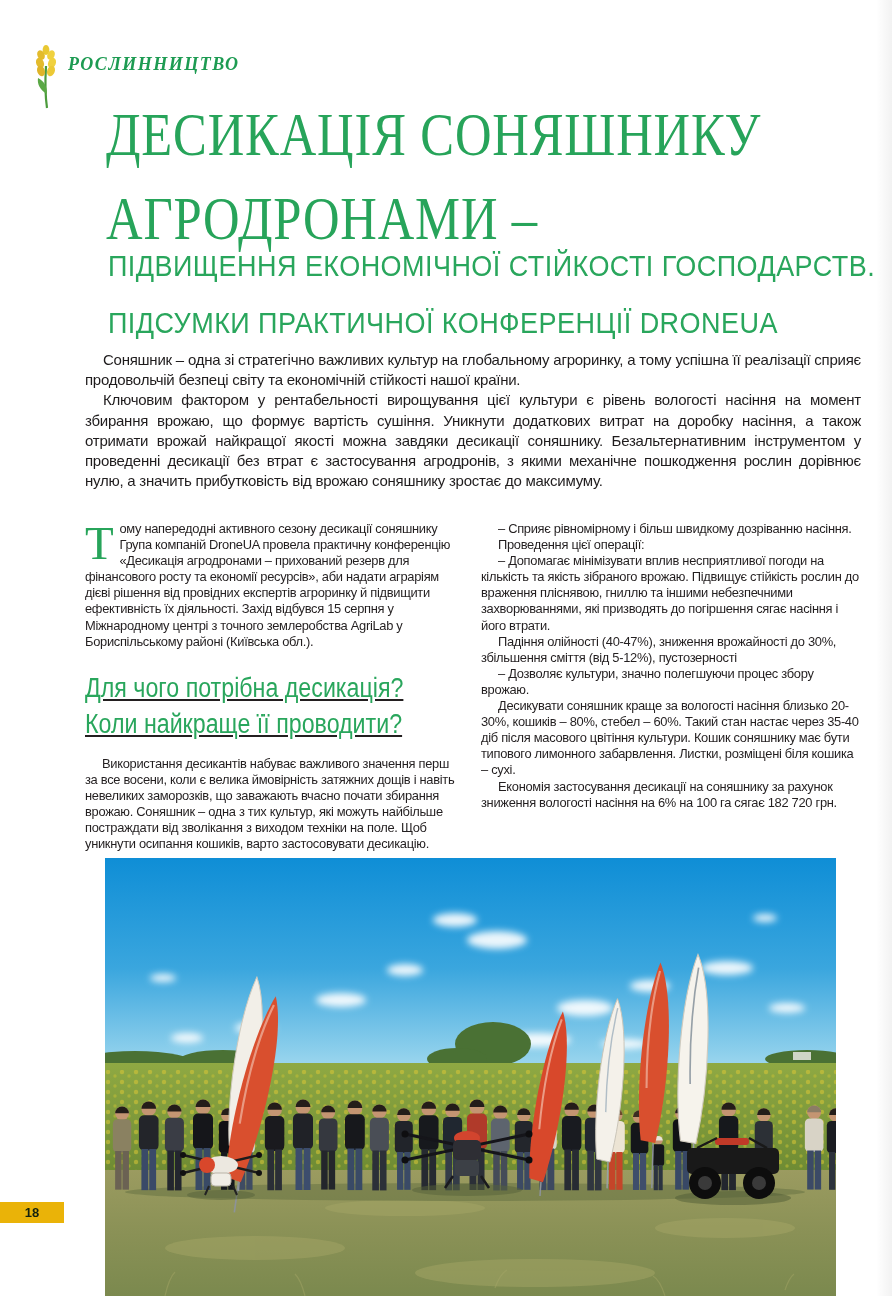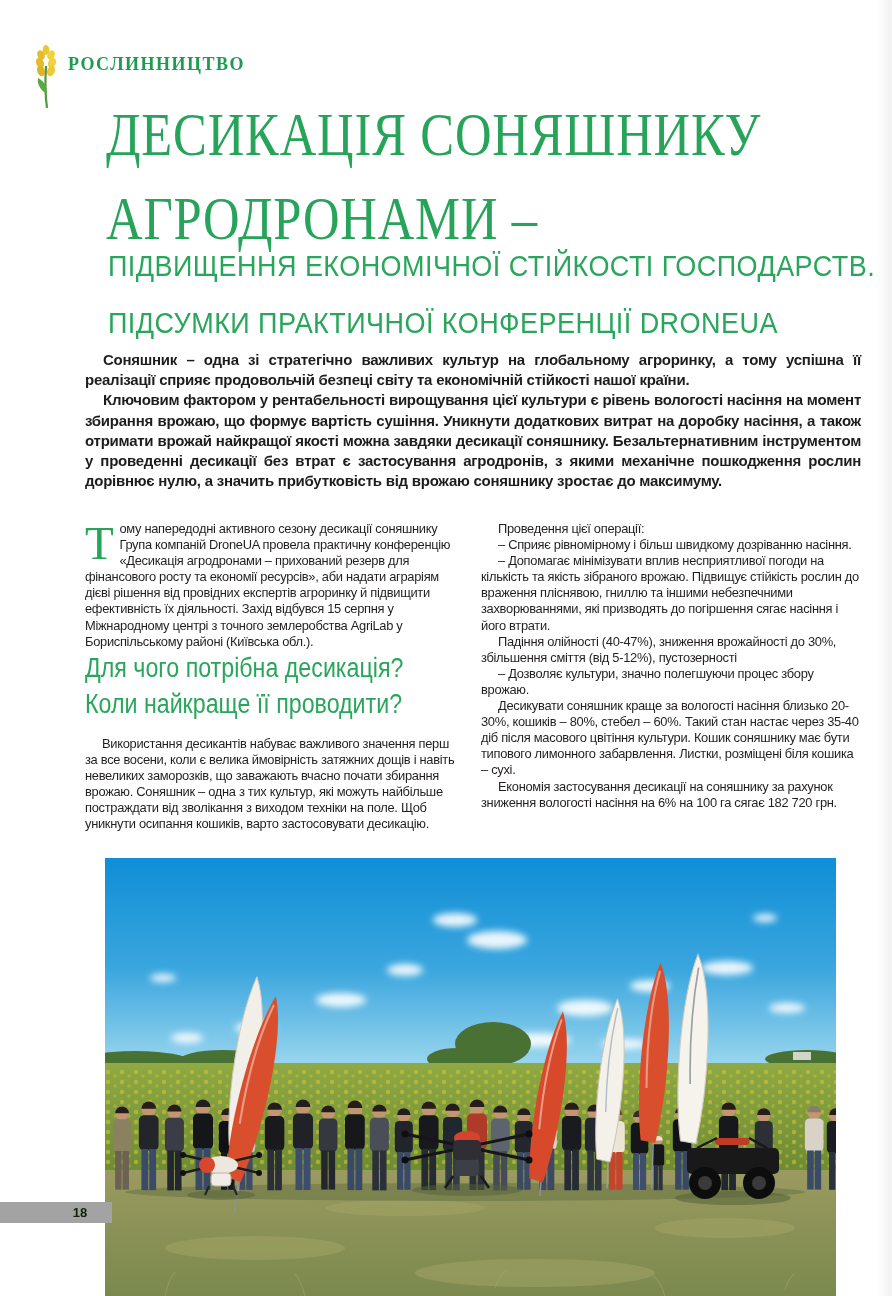--- a/index.html
+++ b/index.html
@@ -10,68 +10,68 @@
   .page-edge{
     position:absolute;top:0;right:0;width:16px;height:100%;
     background:linear-gradient(to right,rgba(0,0,0,0),rgba(0,0,0,0.05));
     pointer-events:none;
   }
   
   .section-header{position:absolute;left:30px;top:44px;display:flex;align-items:flex-start;}
   .wheat{width:34px;height:66px;}
   .section-label{
     margin:10px 0 0 4px;font-family:"Liberation Serif",serif;font-weight:bold;
-    font-size:18px;letter-spacing:1.5px;color:#1d9b52;
+    font-size:18px;letter-spacing:1.5px;color:#1d9b52;font-style:italic;
   }
   
   .title-line{
     position:absolute;left:106px;white-space:nowrap;
     font-family:"Liberation Serif",serif;font-weight:normal;
     font-size:61px;letter-spacing:1px;color:#27a45a;
     transform:scaleX(0.83);transform-origin:left top;
   }
   .title-l1{top:100px;}
   .title-l2{top:184px;}
   .subtitle-line{
     position:absolute;left:108px;white-space:nowrap;
     font-size:30px;font-weight:normal;letter-spacing:0.5px;color:#29a65c;
     transform:scaleX(0.9);transform-origin:left top;
   }
   .subtitle-l1{top:249px;}
   .subtitle-l2{top:306px;}
   
   .intro{position:absolute;left:85px;top:350px;width:776px;}
   .intro p{
-    margin:0;font-size:15px;line-height:20.2px;font-weight:bold;
+    margin:0;font-size:15px;line-height:20.2px;font-weight:normal;
     text-align:justify;text-indent:18px;letter-spacing:-0.25px;color:#1f1c1d;
   }
   
   .columns{position:absolute;left:85px;top:521px;width:776px;display:flex;gap:17px;}
   .col{width:379px;}
   .col p{
     margin:0;font-size:12.9px;line-height:16.1px;letter-spacing:-0.3px;
     color:#231f20;text-indent:17px;text-align:left;
   }
   .col p.flush{text-indent:0;}
   .dropcap{
     float:left;font-family:"Liberation Serif",serif;color:#27a45a;
     font-size:47px;line-height:38px;padding:3px 6px 0 0;
   }
-  .q-heading{margin-top:0;}
+  .q-heading{margin-top:20px;text-decoration:underline;}
   .q-heading div{
     font-size:27px;line-height:36.5px;color:#29a65c;white-space:nowrap;
     transform:scaleX(0.86);transform-origin:left top;
   }
   .after-heading{margin-top:13px !important;}
   
   .photo{position:absolute;left:105px;top:858px;width:731px;height:438px;display:block;}
   
   .page-badge{
-    position:absolute;left:0;top:1202px;width:64px;height:21px;background:#a3a3a3;
-    display:flex;align-items:center;justify-content:center;padding-left:48px;
+    position:absolute;left:0;top:1202px;width:64px;height:21px;background:#eab308;
+    display:flex;align-items:center;justify-content:center;
   }
   .page-badge span{font-size:13px;font-weight:bold;color:#13220f;}
 </style>
 </head>
 <body>
 
 <div class="page">
 
   <div class="section-header">
     <svg class="wheat" viewBox="0 0 34 66">
@@ -101,22 +101,22 @@
   <div class="columns">
     <div class="col">
       <p class="flush"><span class="dropcap">Т</span><span>ому напередодні активного сезону десикації соняшнику Група компаній DroneUA провела практичну конференцію «Десикація агродронами – прихований резерв для фінансового росту та економії ресурсів», аби надати аграріям дієві рішення від провідних експертів агроринку й підвищити ефективність їх діяльності. Захід відбувся 15 серпня у Міжнародному центрі з точного землеробства AgriLab у Бориспільському районі (Київська обл.).</span></p>
       <div class="q-heading">
         <div>Для чого потрібна десикація?</div>
         <div>Коли найкраще її проводити?</div>
       </div>
       <p class="after-heading">Використання десикантів набуває важливого значення перш за все восени, коли є велика ймовірність затяжних дощів і навіть невеликих заморозків, що заважають вчасно почати збирання врожаю. Соняшник – одна з тих культур, які можуть найбільше постраждати від зволікання з виходом техніки на поле. Щоб уникнути осипання кошиків, варто застосовувати десикацію.</p>
     </div>
     <div class="col">
+      <p>– Сприяє рівномірному і більш швидкому дозріванню насіння.</p>
       <p>Проведення цієї операції:</p>
-      <p>– Сприяє рівномірному і більш швидкому дозріванню насіння.</p>
       <p>– Допомагає мінімізувати вплив несприятливої погоди на кількість та якість зібраного врожаю. Підвищує стійкість рослин до враження пліснявою, гниллю та іншими небезпечними захворюваннями, які призводять до погіршення сягає насіння і його втрати.</p>
       <p>Падіння олійності (40-47%), зниження врожайності до 30%, збільшення сміття (від 5-12%), пустозерності</p>
       <p>– Дозволяє культури, значно полегшуючи процес збору врожаю.</p>
       <p>Десикувати соняшник краще за вологості насіння близько 20-30%, кошиків – 80%, стебел – 60%. Такий стан настає через 35-40 діб після масового цвітіння культури. Кошик соняшнику має бути типового лимонного забарвлення. Листки, розміщені біля кошика – сухі.</p>
       <p>Економія застосування десикації на соняшнику за рахунок зниження вологості насіння на 6% на 100 га сягає 182 720 грн.</p>
     </div>
   </div>
 
   <svg class="photo" viewBox="0 0 731 438" preserveAspectRatio="none">
     <defs>

